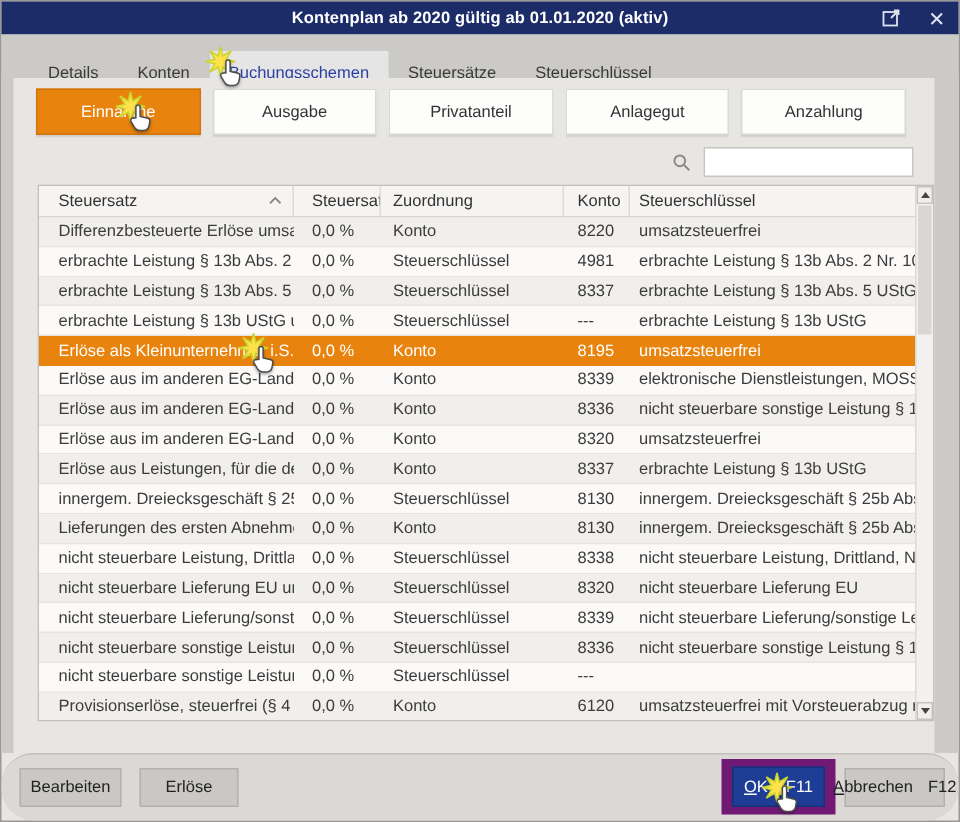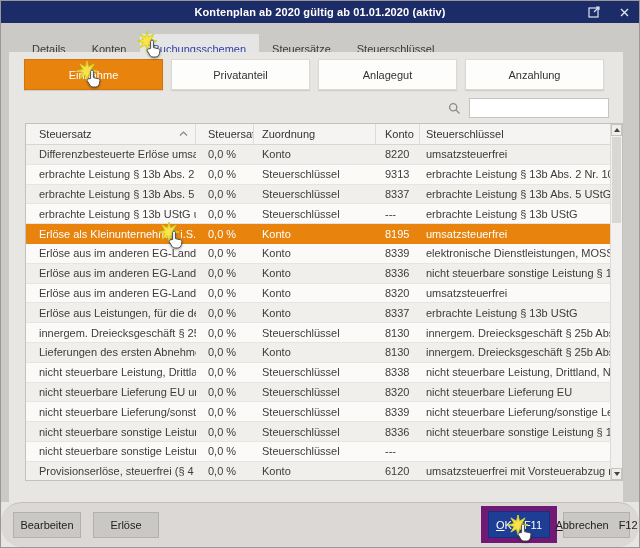--- a/index.html
+++ b/index.html
@@ -132,20 +132,23 @@
 
   <div class="content">
     <div class="band l"></div>
     <div class="band r"></div>
 
     <div class="catrow" id="catrow">
         <button class="catbtn active">
           <span>Einnahme</span>
         </button>
         <button class="catbtn">
+          <span>Ausgabe</span>
+        </button>
+        <button class="catbtn">
           <span>Privatanteil</span>
         </button>
         <button class="catbtn">
           <span>Anlagegut</span>
         </button>
         <button class="catbtn">
           <span>Anzahlung</span>
         </button>
       </div>
 
@@ -200,21 +203,21 @@
             <div class="td c-bezeichnung">
               <span>erbrachte Leistung § 13b Abs. 2 Nr. 10 U...</span>
             </div>
             <div class="td c-steuersatz">
               <span>0,0 %</span>
             </div>
             <div class="td c-zuordnung">
               <span>Steuerschlüssel</span>
             </div>
             <div class="td c-konto">
-              <span>9313</span>
+              <span>4981</span>
             </div>
             <div class="td c-steuerschluessel">
               <span>erbrachte Leistung § 13b Abs. 2 Nr. 10 UStG, Mo...</span>
             </div>
           </div>
           <div class="trow odd">
             <div class="td c-bezeichnung">
               <span>erbrachte Leistung § 13b Abs. 5 UStG, ü...</span>
             </div>
             <div class="td c-steuersatz">

